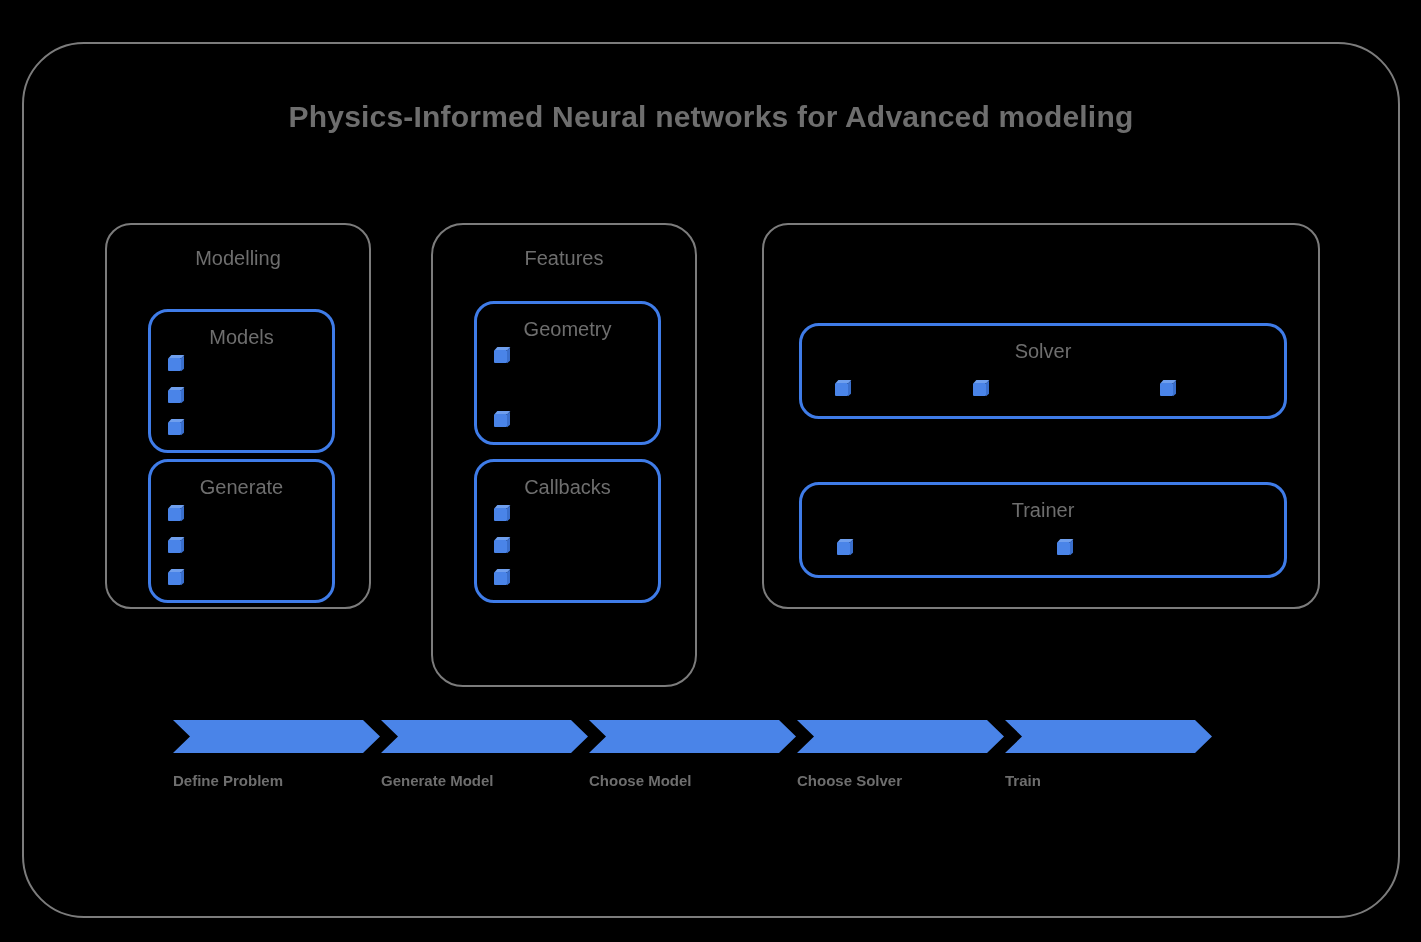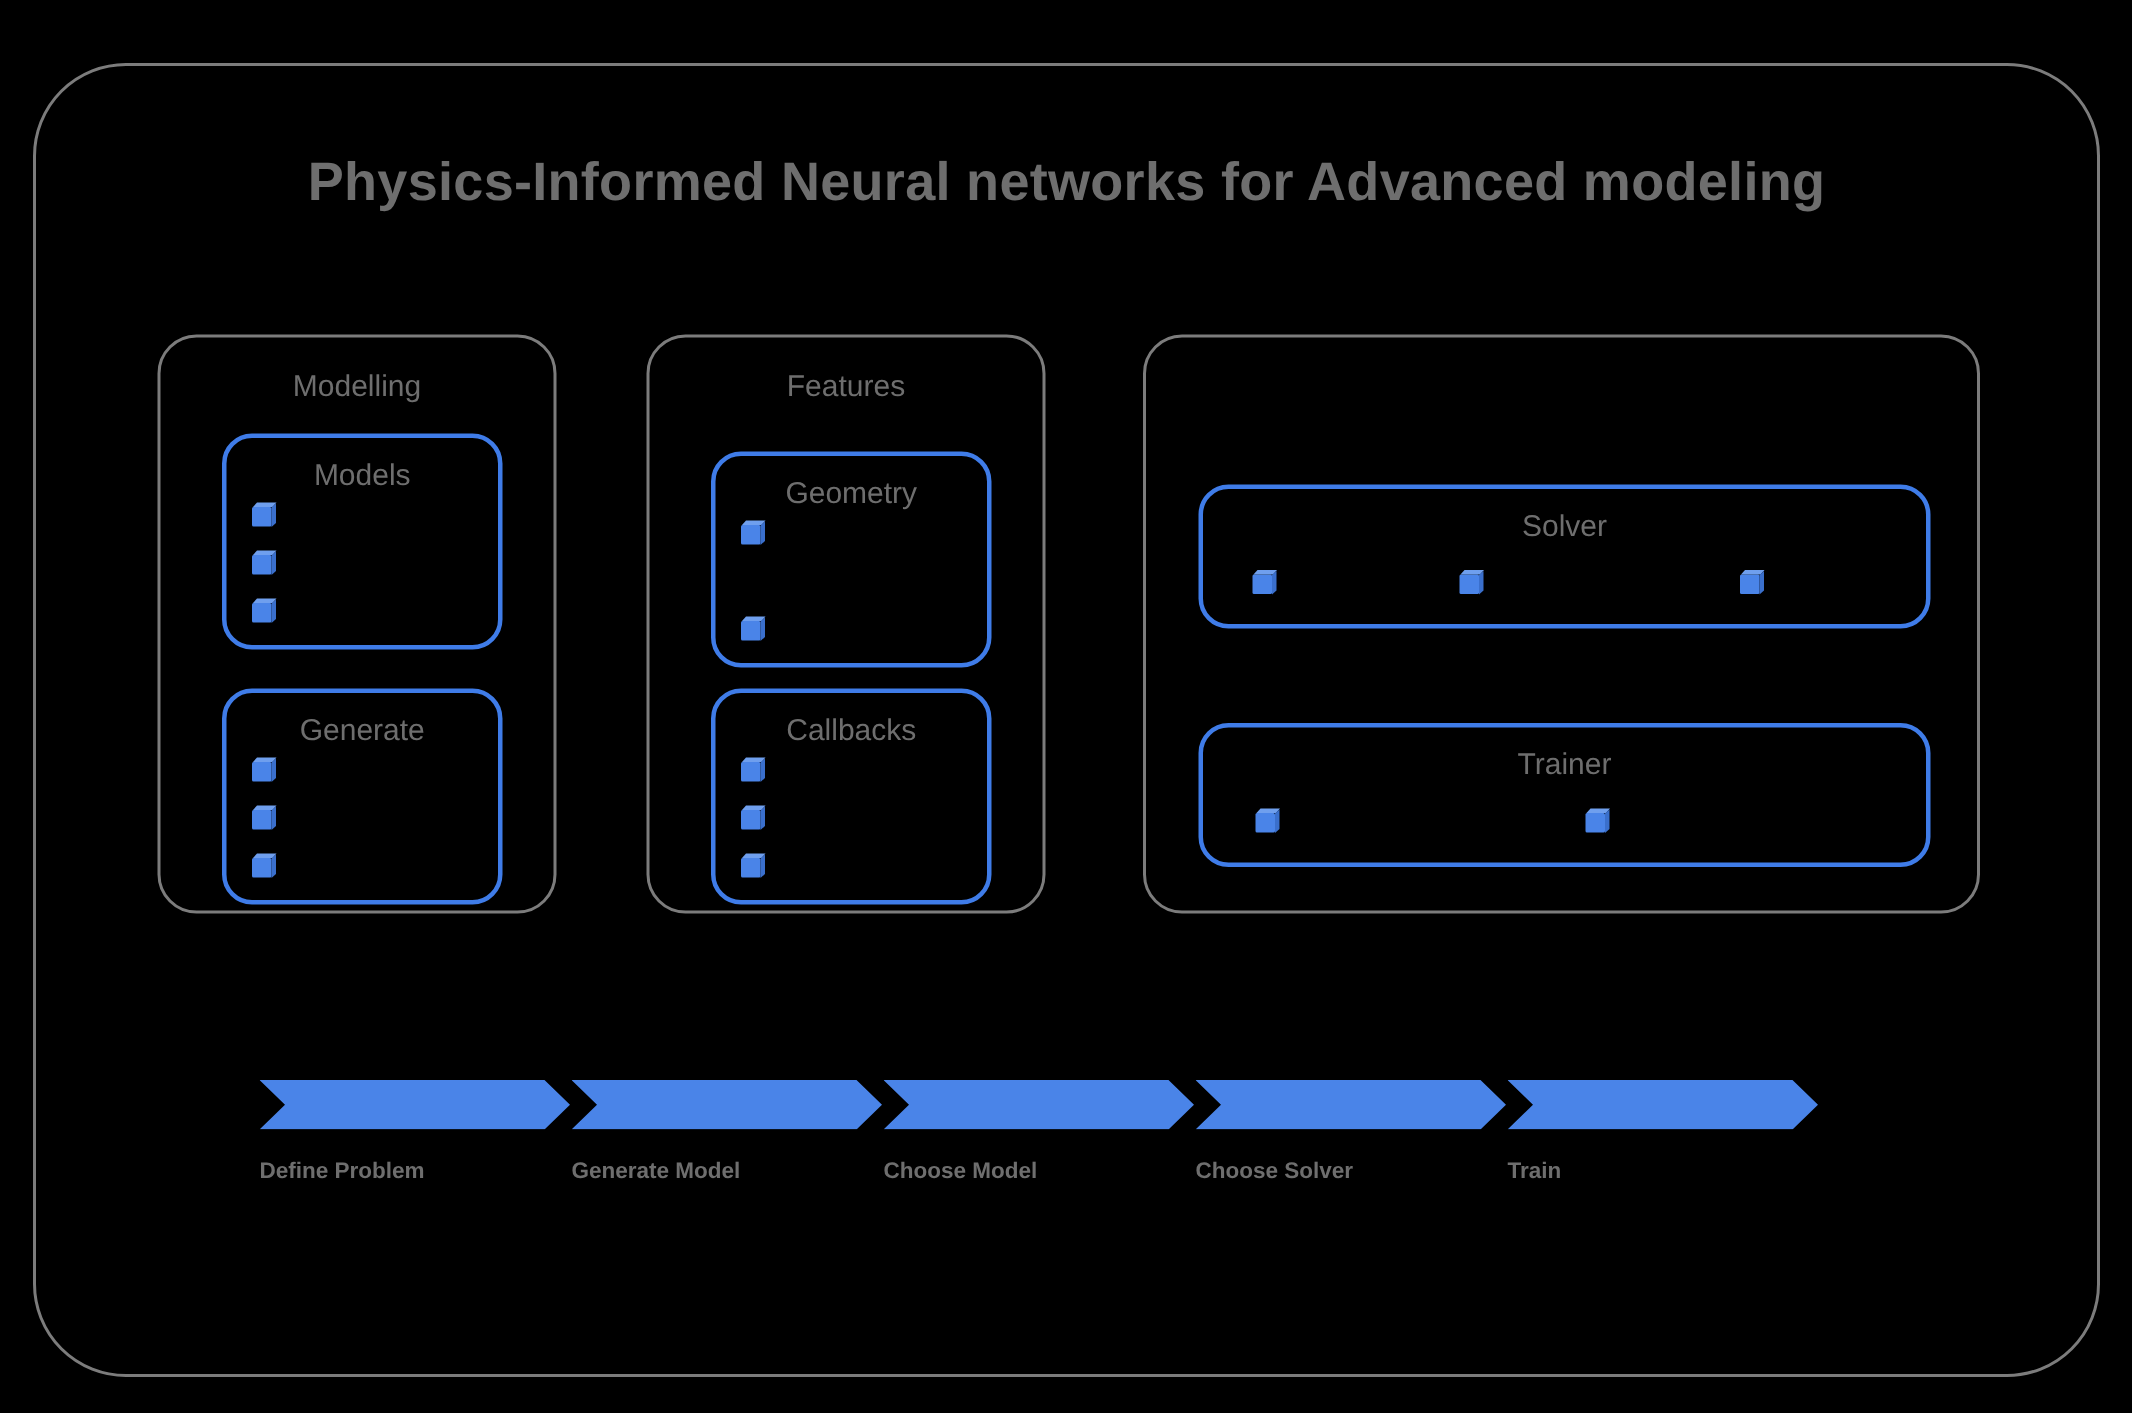--- a/index.html
+++ b/index.html
@@ -20,21 +20,21 @@
     box-sizing:border-box;
   }
 
   
   .main-title{
     position:absolute;
     left:22px;top:100px;
     width:1378px;
     text-align:center;
     color:#6e6e6e;
-    font-size:36px;
+    font-size:30px;
     font-weight:bold;
     letter-spacing:.2px;
     white-space:nowrap;
   }
 
   
   .group{
     position:absolute;
     border:2px solid #7c7c7c;
     border-radius:26px;
@@ -125,36 +125,36 @@
 
 <div id="stage">
 
   <div class="outer-frame"></div>
 
   <div class="main-title">Physics-Informed Neural networks for Advanced modeling</div>
 
   <div class="group" style="left:105px;top:223px;width:266px;height:386px;">
     <div class="group-title">Modelling</div>
 
-    <div class="card" style="left:41px;top:64px;width:187px;height:144px;text-decoration:underline;">
+    <div class="card" style="left:41px;top:84px;width:187px;height:144px;text-decoration:underline;">
       <div class="card-title">Models</div>
       <span class="cube" style="left:17px;top:46px;"></span>
       <span class="cube" style="left:17px;top:78px;"></span>
       <span class="cube" style="left:17px;top:110px;"></span>
     </div>
 
     <div class="card" style="left:41px;top:234px;width:187px;height:144px;">
       <div class="card-title">Generate</div>
       <span class="cube" style="left:17px;top:46px;"></span>
       <span class="cube" style="left:17px;top:78px;"></span>
       <span class="cube" style="left:17px;top:110px;"></span>
     </div>
   </div>
 
-  <div class="group" style="left:431px;top:223px;width:266px;height:386px;">
+  <div class="group" style="left:431px;top:223px;width:266px;height:464px;border-radius:32px;">
     <div class="group-title">Features</div>
 
     <div class="card" style="left:41px;top:76px;width:187px;height:144px;">
       <div class="card-title">Geometry</div>
       <span class="cube" style="left:17px;top:46px;"></span>
       <span class="cube" style="left:17px;top:110px;"></span>
     </div>
 
     <div class="card" style="left:41px;top:234px;width:187px;height:144px;">
       <div class="card-title">Callbacks</div>

